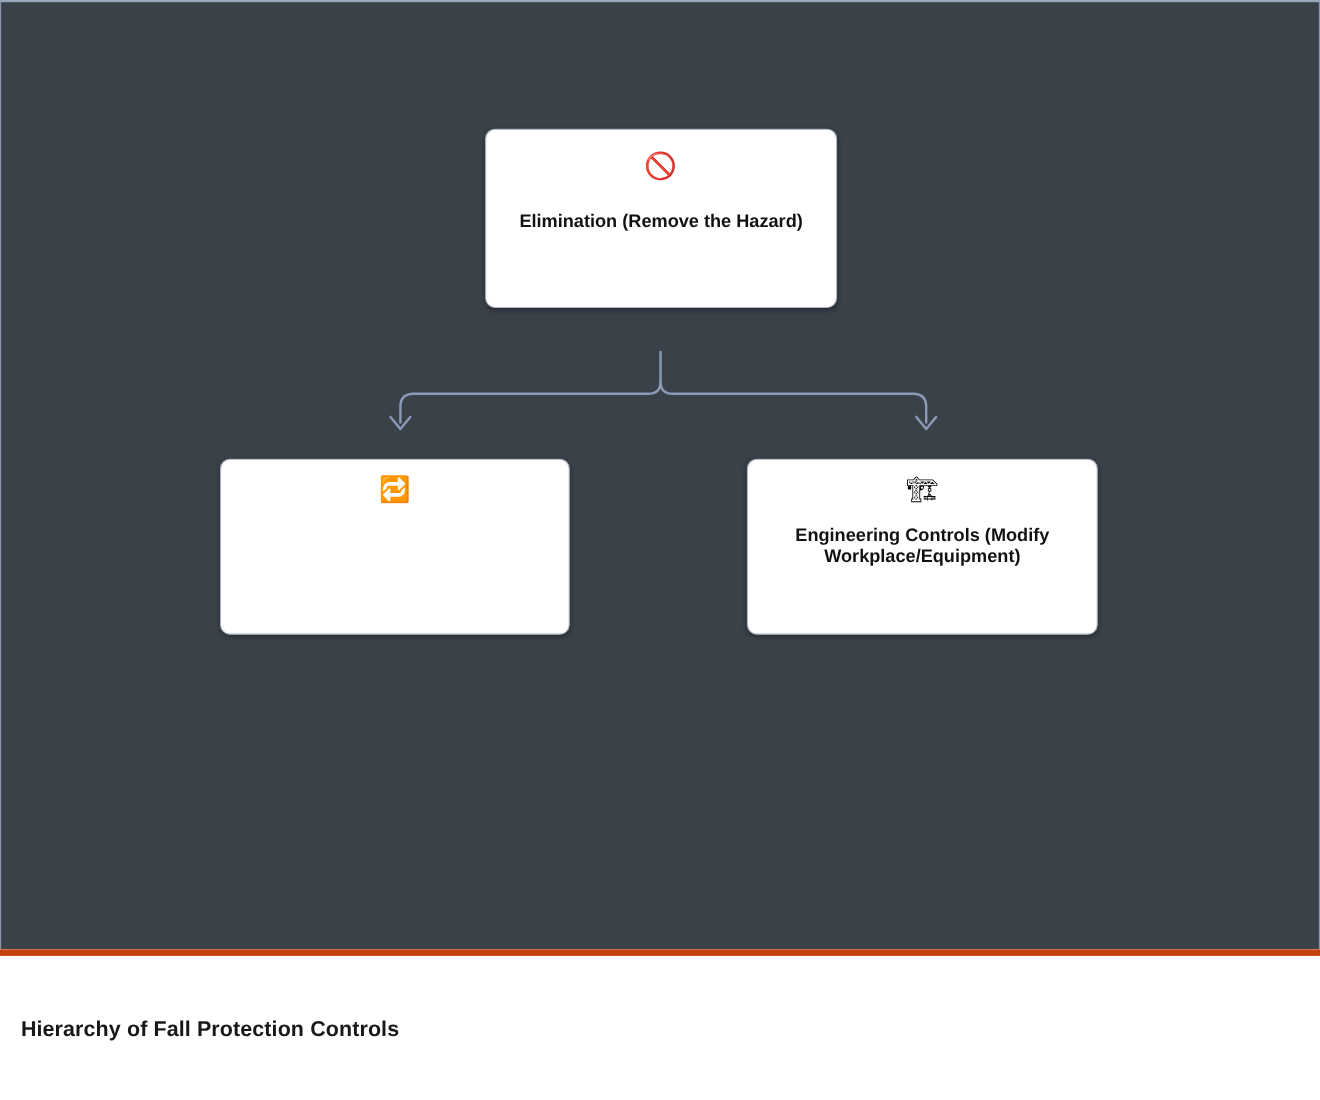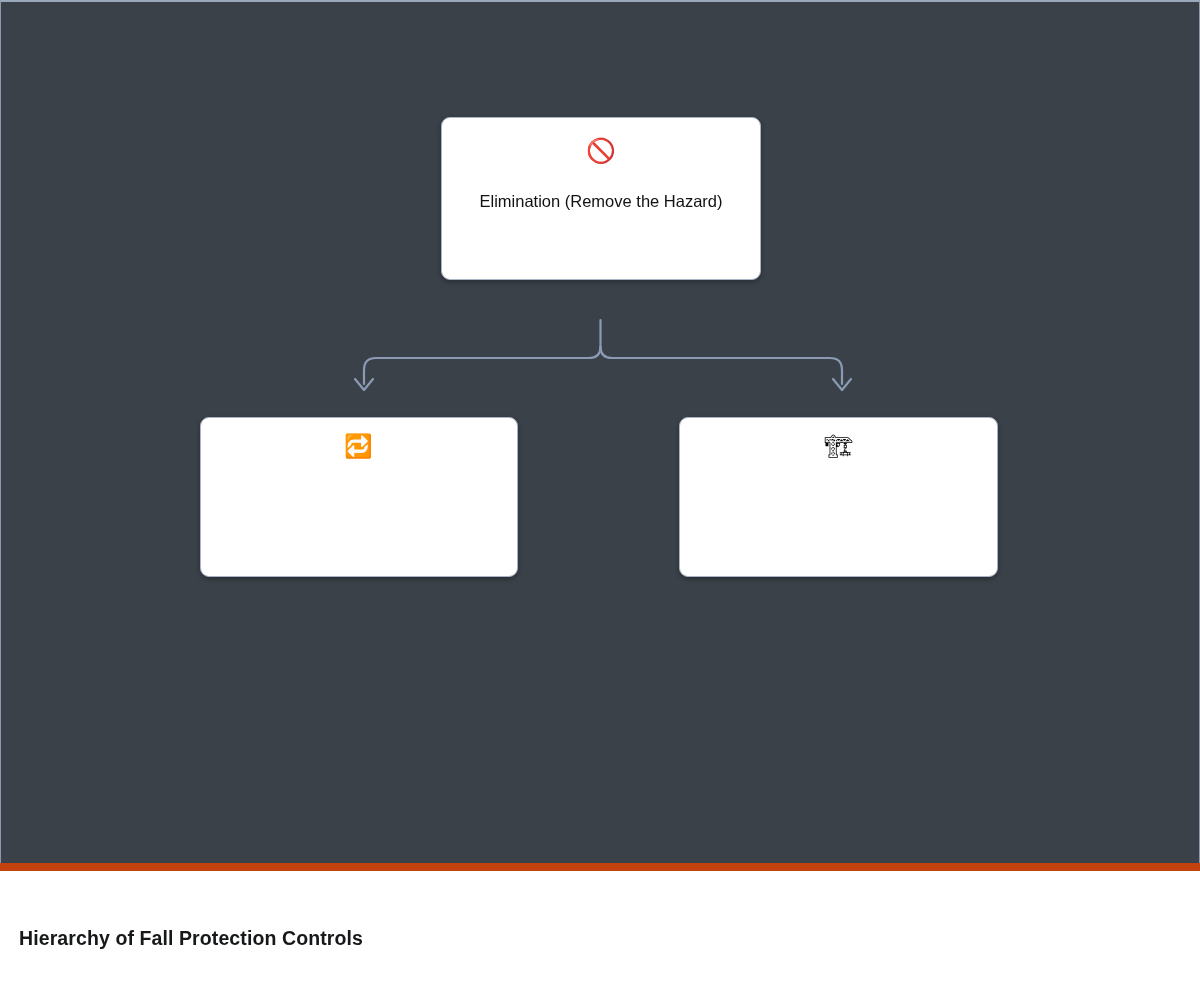--- a/index.html
+++ b/index.html
@@ -55,21 +55,21 @@
   }
 
   .node-icon {
     font-family: "DejaVu Sans", sans-serif;
     line-height: 1;
     user-select: none;
   }
 
   .node-label {
     color: #121212;
-    font-weight: normal;
+    font-weight: bold;
     text-align: center;
     line-height: 1.16;
   }
 
   
   #node-root {
     left: 440px;
     top: 115px;
     width: 320px;
     height: 163px;
@@ -96,21 +96,21 @@
   #node-engineering .node-label { margin-top: 20px; font-size: 16.5px; width: 280px; }
 
   
   #footer {
     position: absolute;
     left: 0;
     top: 863px;
     width: 1200px;
     height: 137px;
     background: #ffffff;
-    border-top: 8px solid #c2410c;
+    border-top: 6px solid #c2410c;
   }
 
   #footer-title {
     position: absolute;
     left: 19px;
     top: 56px;
     font-size: 19.5px;
     font-weight: bold;
     color: #17181a;
     letter-spacing: 0.1px;
@@ -139,20 +139,21 @@
       <span class="node-icon">🚫</span>
       <span class="node-label">Elimination (Remove the Hazard)</span>
     </div>
 
     <div class="node" id="node-substitution">
       <span class="node-icon">🔁</span>
     </div>
 
     <div class="node" id="node-engineering">
       <span class="node-icon">🏗</span>
+      <span class="node-label">Engineering Controls (Modify Workplace/Equipment)</span>
     </div>
 
   </div>
 
   <div id="footer">
     <div id="footer-title">Hierarchy of Fall Protection Controls</div>
 
   </div>
 
 </div>

